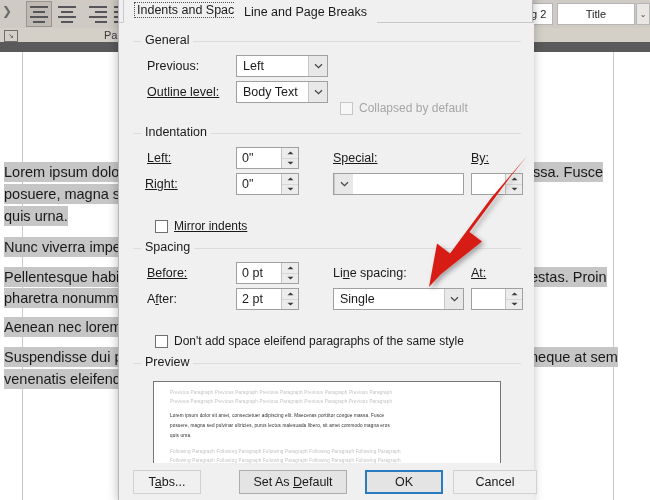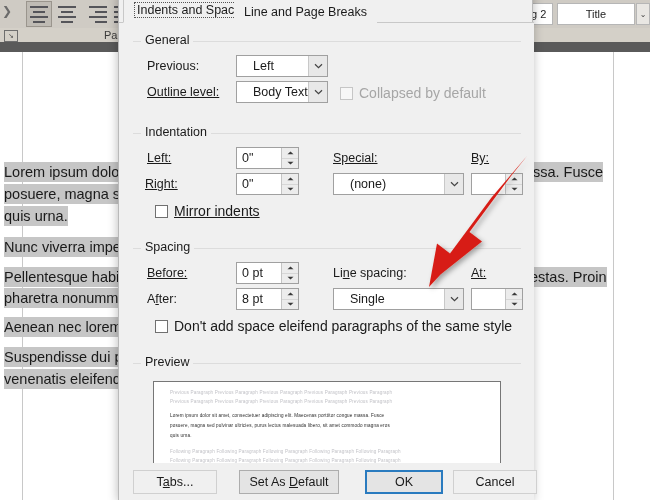--- a/index.html
+++ b/index.html
@@ -131,21 +131,21 @@
     position: absolute; font-size: 12.5px; color: #1a1a1a; white-space: nowrap;
   }
   .lbl u { text-decoration: underline; }
 
   .combo {
     position: absolute; height: 22px; background: #ffffff;
     border: 1px solid #a0a0a0; display: flex; align-items: stretch;
   }
   .combo .val {
     flex: 1; font-size: 12.5px; color: #1a1a1a; display: flex;
-    align-items: center; padding-left: 16px; overflow: hidden; white-space: nowrap;
+    align-items: center; padding-left: 6px; overflow: hidden; white-space: nowrap;
   }
   .combo .arrow {
     width: 19px; background: #e8e8e8; border-left: 1px solid #c8c8c8;
     display: flex; align-items: center; justify-content: center;
   }
   .combo .arrow svg { display: block; }
 
   .spin {
     position: absolute; height: 22px; background: #ffffff;
     border: 1px solid #a0a0a0; display: flex; align-items: stretch;
@@ -158,21 +158,21 @@
     width: 17px; background: #ececec; border-left: 1px solid #c4c4c4;
     display: flex; flex-direction: column;
   }
   .spin .btns .up, .spin .btns .dn {
     flex: 1; display: flex; align-items: center; justify-content: center;
   }
   .spin .btns .dn { border-top: 1px solid #d6d6d6; }
 
   .chk {
     position: absolute; display: flex; align-items: center; gap: 6px;
-    font-size: 14px; color: #1a1a1a; white-space: nowrap;
+    font-size: 12px; color: #1a1a1a; white-space: nowrap; margin-top: 16px;
   }
   .chk .box {
     width: 13px; height: 13px; background: #ffffff; border: 1px solid #707070;
     flex: 0 0 auto;
   }
   .chk.disabled { color: #a6a6a6; }
   .chk.disabled .box { border-color: #c6c6c6; background: #f7f7f7; }
 
   .preview-frame {
     position: absolute; background: #ffffff; border: 1px solid #767676;
@@ -261,20 +261,21 @@
     <div class="white-gap" style="left:82px; top:204px; width:42px; height:28px;"></div>
     <div class="doc-line" style="left:4px; top:237px;">Nunc viverra imper</div>
     <div class="doc-line" style="left:4px; top:267px;">Pellentesque habita</div>
     <div class="doc-line" style="left:4px; top:288px;">pharetra nonummy</div>
     <div class="doc-line" style="left:4px; top:317px;">Aenean nec lorem.</div>
     <div class="doc-line" style="left:4px; top:347px;">Suspendisse dui pu</div>
     <div class="doc-line" style="left:4px; top:369px;">venenatis eleifend.</div>
 
     <div class="doc-line" style="left:533px; top:162px;">ssa. Fusce</div>
     <div class="doc-line" style="left:530px; top:267px;">estas. Proin</div>
+    <div class="doc-line" style="left:530px; top:347px;">neque at sem</div>
   </div>
 
   <div class="dialog">
 
     <div class="tabstrip">
       <div class="tab selected tab1">
         <span class="tab-focus">Indents and Spacing</span>
       </div>
       <div class="tab tab2">
         <span>Line and Page Breaks</span>
@@ -356,21 +357,20 @@
                   <path d="M0.5 0.7 L3.5 3.4 L6.5 0.7 Z" fill="#3a3a3a"></path>
                 </svg>
             </div>
           </div>
         </div>
 
         <div class="lbl" style="left:200px; top:18px;">
           <u>Special:</u>
         </div>
         <div class="combo" style="left:200px; top:40px; width:131px;">
-          <div class="val">(none)</div>
           <div class="arrow">
             <svg width="9" height="6" viewBox="0 0 9 6">
                 <path d="M1 1.3 L4.5 4.7 L8 1.3" fill="none" stroke="#444" stroke-width="1.2"></path>
               </svg>
           </div>
         </div>
 
         <div class="lbl" style="left:338px; top:18px;">
           <u>By:</u>
         </div>
@@ -416,21 +416,21 @@
                   <path d="M0.5 0.7 L3.5 3.4 L6.5 0.7 Z" fill="#3a3a3a"></path>
                 </svg>
             </div>
           </div>
         </div>
 
         <div class="lbl" style="left:14px; top:44px;">
           <span>A<u>f</u>ter:</span>
         </div>
         <div class="spin" style="left:103px; top:40px; width:63px;">
-          <div class="val">8 pt</div>
+          <div class="val">2 pt</div>
           <div class="btns">
             <div class="up">
               <svg width="7" height="4" viewBox="0 0 7 4">
                   <path d="M0.5 3.3 L3.5 0.6 L6.5 3.3 Z" fill="#3a3a3a"></path>
                 </svg>
             </div>
             <div class="dn">
               <svg width="7" height="4" viewBox="0 0 7 4">
                   <path d="M0.5 0.7 L3.5 3.4 L6.5 0.7 Z" fill="#3a3a3a"></path>
                 </svg>
@@ -485,24 +485,24 @@
           <div class="pv-line pv-dark" style="left:16px; top:31px;">Lorem ipsum dolor sit amet, consectetuer adipiscing elit. Maecenas porttitor congue massa. Fusce</div>
           <div class="pv-line pv-dark" style="left:16px; top:41px;">posuere, magna sed pulvinar ultricies, purus lectus malesuada libero, sit amet commodo magna eros</div>
           <div class="pv-line pv-dark" style="left:16px; top:51px;">quis urna.</div>
           <div class="pv-line pv-gray" style="left:16px; top:67px;">Following Paragraph Following Paragraph Following Paragraph Following Paragraph Following Paragraph</div>
           <div class="pv-line pv-gray" style="left:16px; top:76px;">Following Paragraph Following Paragraph Following Paragraph Following Paragraph Following Paragraph</div>
         </div>
       </div>
     </div>
 
     <div class="btnbar">
-      <div class="dbtn flat" style="left:14px; top:7px; width:84px;">
+      <div class="dbtn flat" style="left:14px; top:7px; width:68px;">
           <span>T<u>a</u>bs...</span>
         </div>
-      <div class="dbtn" style="left:120px; top:7px; width:100px;">
+      <div class="dbtn" style="left:120px; top:7px; width:108px;">
           <span>Set As <u>D</u>efault</span>
         </div>
       <div class="dbtn primary" style="left:246px; top:7px; width:78px;">
           <span>OK</span>
         </div>
       <div class="dbtn flat" style="left:334px; top:7px; width:84px;">
           <span>Cancel</span>
         </div>
     </div>
   </div>

